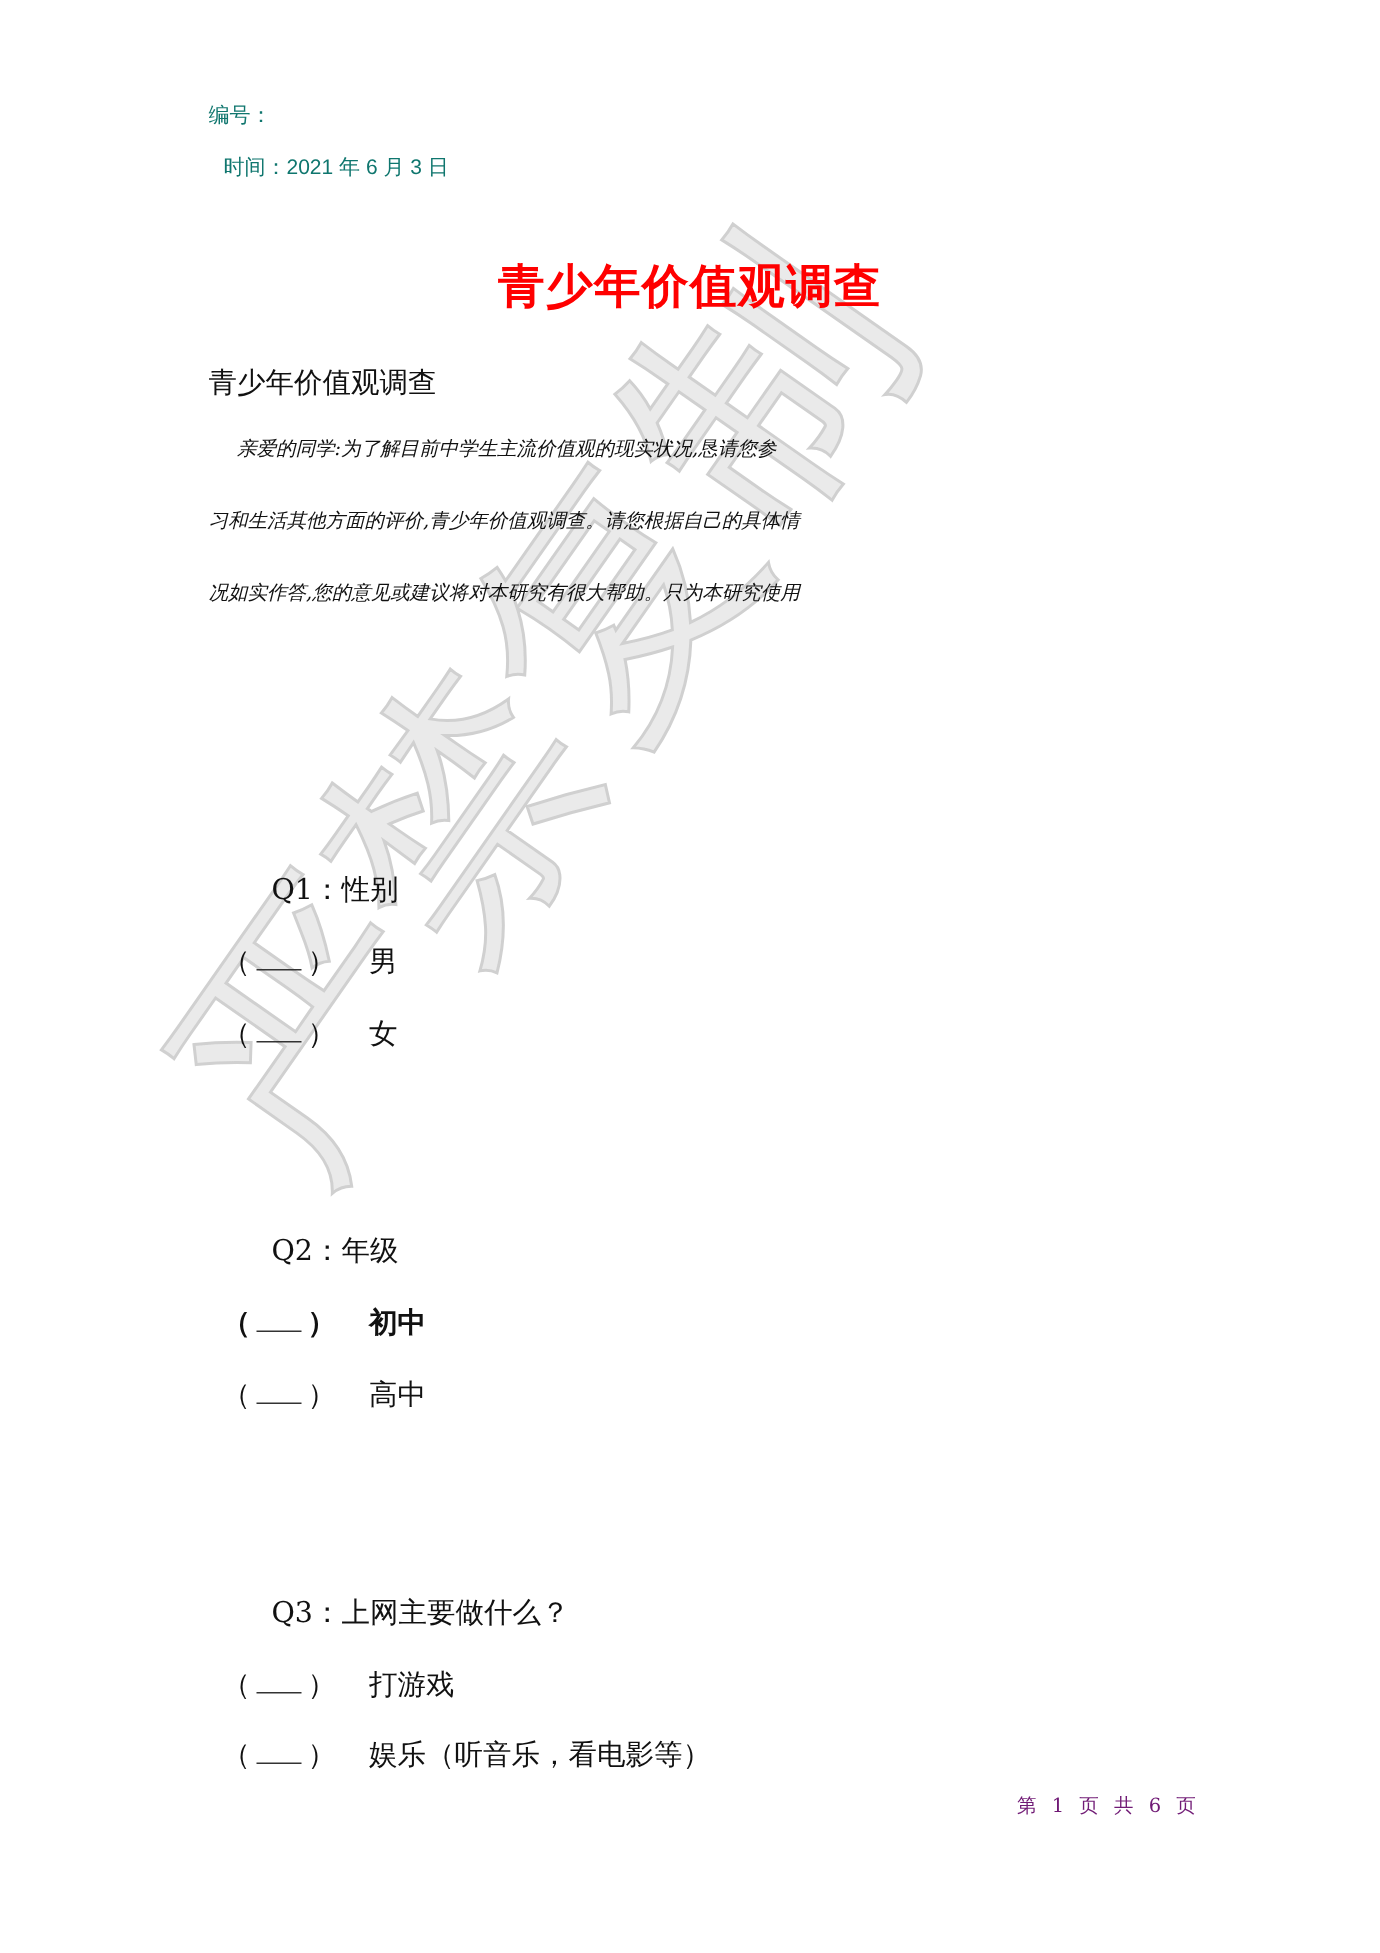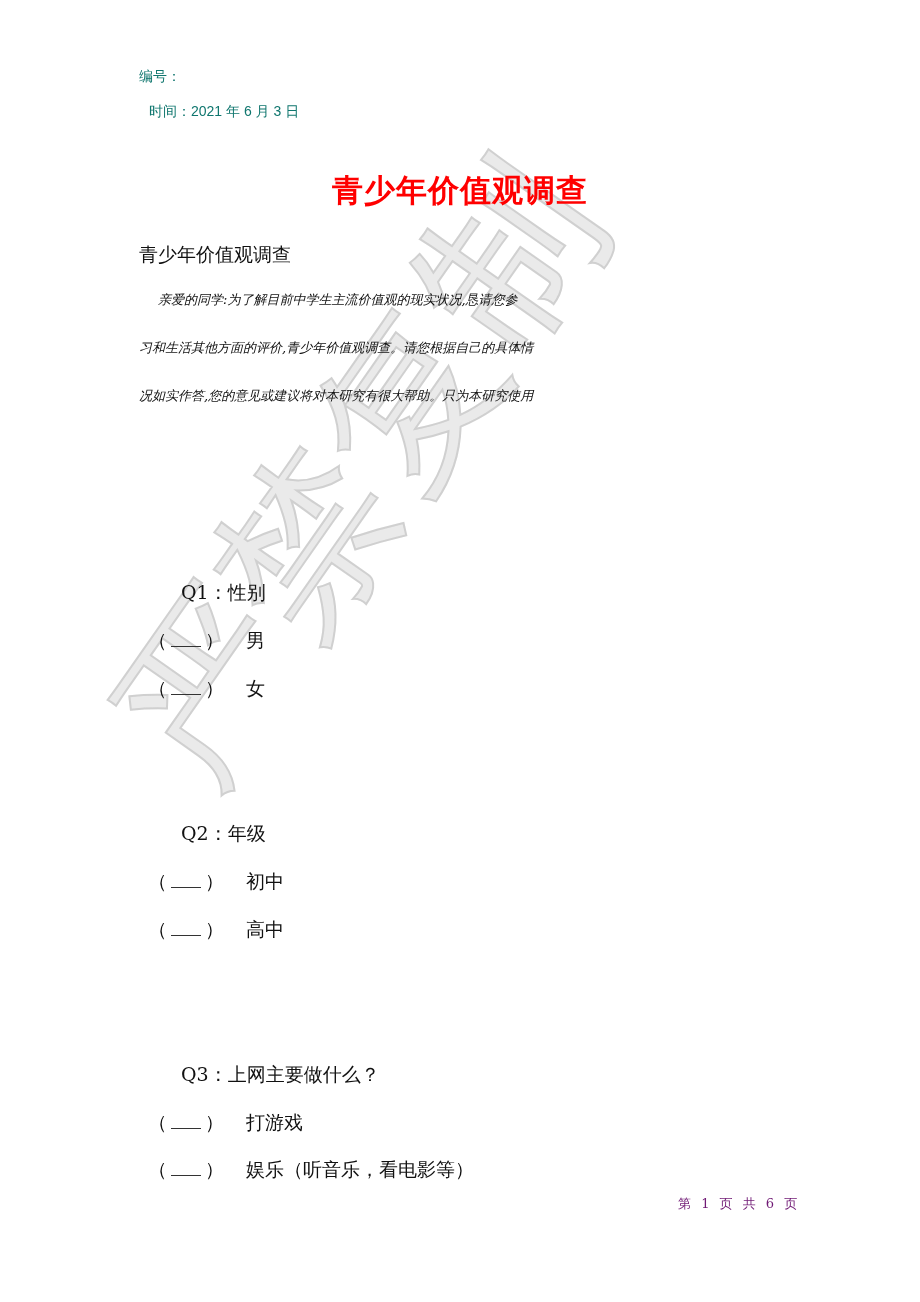--- a/index.html
+++ b/index.html
@@ -46,21 +46,21 @@
 
 <div class="question" style="top:580px;">Q1：性别</div>
 <div class="option" style="top:628px;">
   <span>（</span><span class="blank"></span><span>）</span><span class="label">男</span>
 </div>
 <div class="option" style="top:676px;">
   <span>（</span><span class="blank"></span><span>）</span><span class="label">女</span>
 </div>
 
 <div class="question" style="top:821px;">Q2：年级</div>
-<div class="option" style="top:869px;">
+<div class="option" style="top:869px;font-weight:bold;">
   <span>（</span><span class="blank"></span><span>）</span><span class="label">初中</span>
 </div>
 <div class="option" style="top:917px;">
   <span>（</span><span class="blank"></span><span>）</span><span class="label">高中</span>
 </div>
 
 <div class="question" style="top:1062px;">Q3：上网主要做什么？</div>
 <div class="option" style="top:1110px;">
   <span>（</span><span class="blank"></span><span>）</span><span class="label">打游戏</span>
 </div>

